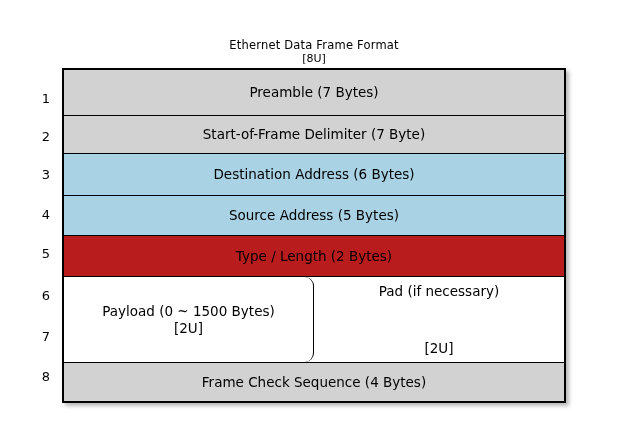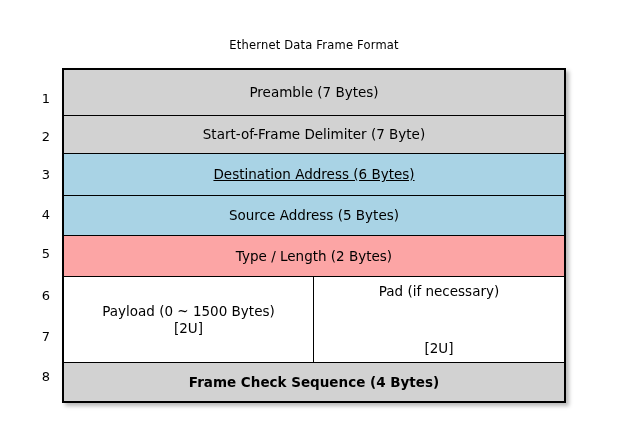--- a/index.html
+++ b/index.html
@@ -83,48 +83,50 @@
     justify-content: center;
     text-align: center;
     font-size: 13.5px;
     line-height: 17px;
     padding: 0 4px;
   }
   .full { width: 100%; }
 
   .grey   { background: #d2d2d2; }
   .blue   { background: #a9d3e5; }
-  .yellow { background: #fca5a5; }
+  .yellow { background: #b91c1c; }
   .white  { background: #ffffff; }
 
   .h-pre { height: 45px; justify-content: center; }
   .h-sfd { height: 37px; }
-  .h-dst { height: 41px; text-decoration: underline; }
+  .h-dst { height: 41px; }
   .h-src { height: 39px; }
   .h-typ { height: 40px; }
   .h-pay { height: 85px; }
-  .h-fcs { height: 38px; font-weight: bold; }
+  .h-fcs { height: 38px; }
 
   .cell-left {
     width: 50%;
     border-right: 1.6px solid #000000;
+    border-radius: 9px;
   }
   .cell-right {
     width: 50%;
     gap: 40px;
   }
   .sub-line { display: block; }
 </style>
 </head>
 <body>
 
 <div id="diagram">
 
   <div id="title-block">
     <span id="title-main">Ethernet Data Frame Format</span>
+    <span id="title-sub">[8U]</span>
   </div>
 
   <div class="row-num" style="top:91px">1</div>
   <div class="row-num" style="top:129px">2</div>
   <div class="row-num" style="top:167px">3</div>
   <div class="row-num" style="top:207px">4</div>
   <div class="row-num" style="top:246px">5</div>
   <div class="row-num" style="top:288px">6</div>
   <div class="row-num" style="top:329px">7</div>
   <div class="row-num" style="top:369px">8</div>

